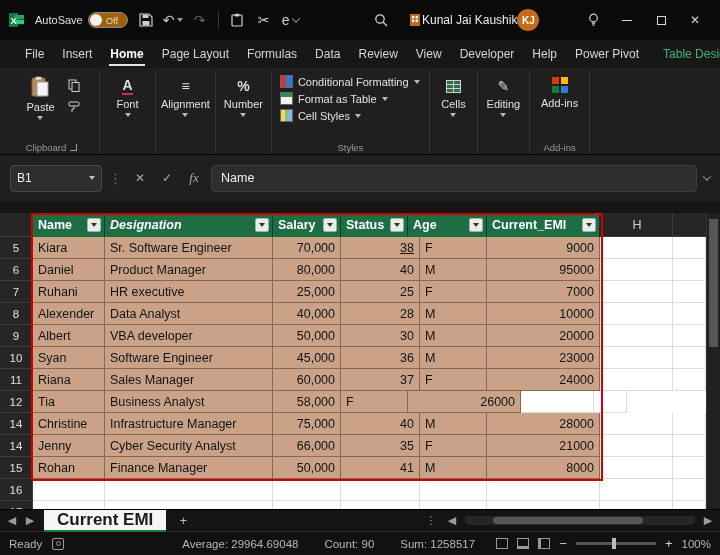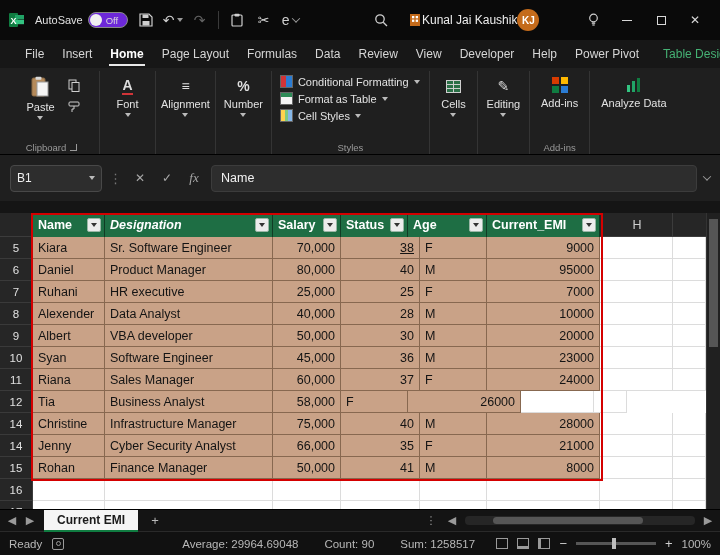--- a/index.html
+++ b/index.html
@@ -10,21 +10,21 @@
   *{box-sizing:border-box; margin:0; padding:0;}
   html,body{width:720px;height:555px;overflow:hidden;background:#000;}
   body{font-family:"Liberation Sans",sans-serif; color:var(--txt); font-size:12px;}
   .app{position:relative;width:720px;height:555px;background:var(--bg-ribbon);overflow:hidden;}
 
   
   .titlebar{position:relative;height:40px;background:var(--bg-title);display:flex;align-items:center;padding:0 8px;gap:9px;}
   .titlebar svg{display:block;}
   .tb-ic{width:18px;height:18px;display:flex;align-items:center;justify-content:center;color:#cfcfcf;font-size:14px;}
   .toggle{display:flex;align-items:center;gap:5px;}
-  .pill{width:40px;height:16px;border:1px solid #8a8a8a;border-radius:9px;background:#6d28d9;display:flex;align-items:center;padding:1px 4px 1px 1px;gap:4px;}
+  .pill{width:40px;height:16px;border:1px solid #8a8a8a;border-radius:9px;background:#a16207;display:flex;align-items:center;padding:1px 4px 1px 1px;gap:4px;}
   .knob{width:12px;height:12px;border-radius:50%;background:#f0f0f0;}
   .pill span{font-size:9.5px;color:#dcdcdc;}
   .dd{display:inline-block;width:0;height:0;border-left:3.5px solid transparent;border-right:3.5px solid transparent;border-top:4px solid currentColor;}
   .chev{display:inline-block;width:6px;height:6px;border-right:1.6px solid currentColor;border-bottom:1.6px solid currentColor;transform:rotate(45deg) translate(-1px,-1px);}
   .tb-sep{width:1px;height:18px;background:#3a3a3a;}
   .search-abs{position:absolute;left:372px;top:11px;}
   .userblk{position:absolute;left:408px;top:0;height:40px;display:flex;align-items:center;gap:0;}
   .uname{font-size:12px;color:#eee;white-space:nowrap;}
   .avatar{width:22px;height:22px;border-radius:50%;background:#c46b1b;color:#fff;font-size:10px;font-weight:bold;display:flex;align-items:center;justify-content:center;}
   .winctl{margin-left:auto;display:flex;align-items:center;}
@@ -90,21 +90,21 @@
   .scell.white{background:#fff;border-right:1px solid #dcdcdc;border-bottom:1px solid #dcdcdc;}
   .al{justify-content:flex-start;}
   .ar{justify-content:flex-end;}
   .selbox{position:absolute;left:31px;top:0;width:572px;height:268px;border:2px solid var(--red);pointer-events:none;}
   .vscroll{position:absolute;right:0;top:0;bottom:0;width:14px;background:#202020;border-left:1px solid #333;}
   .vthumb{position:absolute;left:2px;right:2px;top:6px;height:128px;background:#555;}
 
   
   .tabbar{height:22px;background:#141414;display:flex;align-items:center;border-top:1px solid #000;padding:0 4px;gap:2px;}
   .tnav{width:16px;text-align:center;color:#9a9a9a;font-size:11px;}
-  .sheettab{height:22px;background:#f5f5f5;color:#1b1b1b;font-weight:bold;font-size:12px;display:flex;align-items:center;padding:0 13px;border-bottom:2px solid var(--green);margin-left:4px;}
+  .sheettab{height:22px;background:#f5f5f5;color:#1b1b1b;font-weight:bold;font-size:17px;display:flex;align-items:center;padding:0 13px;border-bottom:2px solid var(--green);margin-left:4px;}
   .addsheet{width:18px;text-align:center;color:#bbb;font-size:13px;margin-left:6px;}
   .tright{margin-left:auto;display:flex;align-items:center;gap:5px;}
   .hscroll{width:230px;height:9px;background:#262626;border-radius:4px;position:relative;}
   .hthumb{position:absolute;left:28px;width:150px;top:1px;bottom:1px;background:#565656;border-radius:4px;}
 
   
   .statusbar{height:24px;background:#111;border-top:1px solid #2a2a2a;display:flex;align-items:center;color:#b8b8b8;font-size:11.5px;padding:0 9px;}
   .st-left{display:flex;align-items:center;gap:10px;}
   .macroicon{width:12px;height:12px;border:1px solid #9a9a9a;border-radius:2px;display:flex;align-items:center;justify-content:center;}
   .macroicon i{width:5px;height:5px;border-radius:50%;border:1px solid #9a9a9a;}
@@ -315,30 +315,20 @@
             <rect x="1" y="10" width="7" height="7" fill="#107c41"></rect>
             <rect x="10" y="10" width="7" height="7" fill="#2b7cd3"></rect>
           </svg>
         <span>Add-ins</span>
       </div>
       <div class="glabel">
           <span>Add-ins</span>
         </div>
     </div>
 
-    <div class="rgroup" style="border-right:none;min-width:58px;">
-      <div class="bigbtn">
-        <svg width="18" height="18" viewBox="0 0 18 18">
-            <rect x="2" y="9" width="3" height="7" fill="#33c481"></rect>
-            <rect x="7" y="5" width="3" height="11" fill="#21a366"></rect>
-            <rect x="12" y="2" width="3" height="14" fill="#107c41"></rect>
-          </svg>
-        <span class="twoline">Analyze Data</span>
-      </div>
-    </div>
   </div>
 
   <div class="fbar">
     <div class="namebox">
       <span>B1</span>
       <i class="dd"></i>
     </div>
     <span class="vdots">⋮</span>
     <span class="fbtn">✕</span>
     <span class="fbtn">✓</span>

